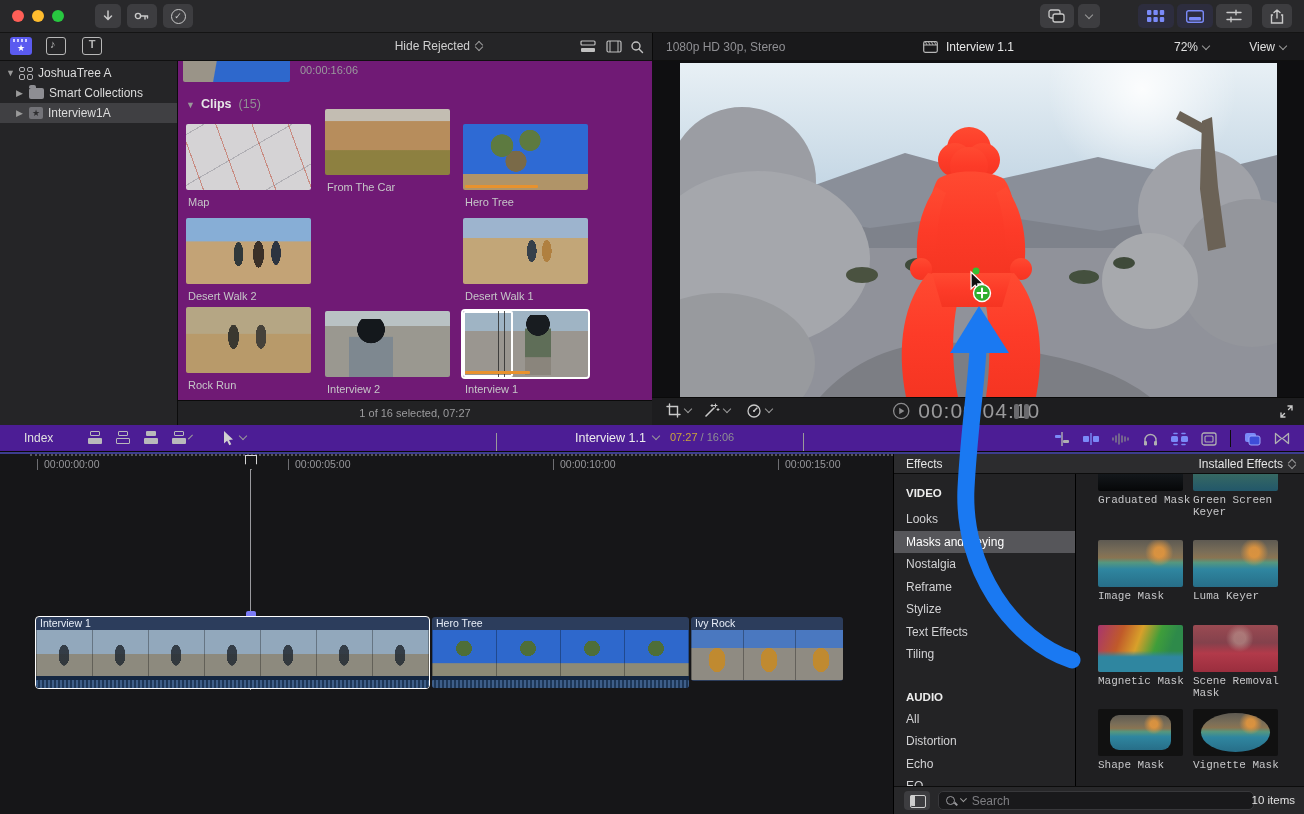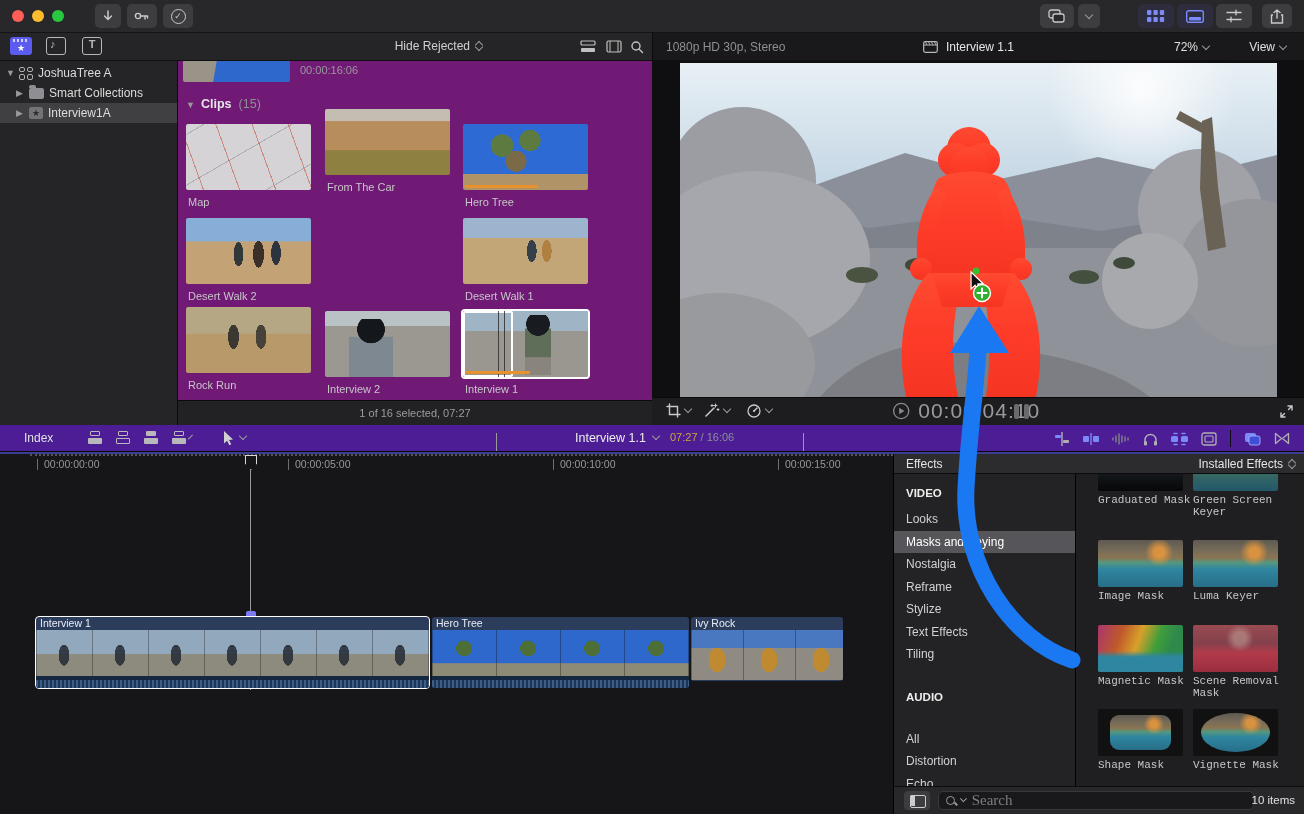--- a/index.html
+++ b/index.html
@@ -148,21 +148,21 @@
   .fx-mag::before{ content:""; position:absolute; inset:0; background:linear-gradient(180deg,transparent 0 55%,#2f86a0 68% 100%); }
   .fx-scene { background:linear-gradient(180deg,#9a4a52 0%,#84414c 38%,#b23a4a 60%,#9a2e3e 100%); }
   .fx-scene::before{ content:""; position:absolute; inset:0; background:radial-gradient(circle at 55% 28%,rgba(200,170,160,.5) 0 10%,transparent 24%); }
   .fx-shape .inner { position:absolute; left:12px; top:6px; right:12px; bottom:6px; border-radius:9px; overflow:hidden; }
   .fx-vig .inner { position:absolute; left:8px; top:4px; right:8px; bottom:4px; border-radius:50%; overflow:hidden; }
   .fxbottom { position:absolute; left:0; bottom:0; width:411px; height:28px; background:#28282a; border-top:1px solid #0c0c0c; }
   .sb-toggle { position:absolute; left:10px; top:4px; width:26px; height:19px; background:#3d3d40; border-radius:4px; }
   .sb-toggle::before{ content:""; position:absolute; left:6px; top:4px; width:14px; height:11px; border:1.3px solid #cdcdcd; border-radius:2px; }
   .sb-toggle::after{ content:""; position:absolute; left:6px; top:4px; width:5px; height:11px; background:#cdcdcd; border-radius:2px 0 0 2px; }
   .fxsearch { position:absolute; left:44px; top:4px; width:316px; height:19px; background:#19191b; border:1px solid #38383b; border-radius:5px; display:flex; align-items:center; padding:0 6px; gap:4px; }
-  .fxsearch input { background:transparent; border:none; outline:none; color:#d8d8d8; font-size:15px; width:100%; font-family:Liberation Serif, serif; }
+  .fxsearch input { background:transparent; border:none; outline:none; color:#d8d8d8; font-size:12px; width:100%; font-family:Liberation Sans, sans-serif; }
   .fxsearch input::placeholder { color:#7e7e82; }
   .mag-ic { width:12px; height:12px; position:relative; flex:none; }
   .mag-ic::before{ content:""; position:absolute; left:1px; top:1px; width:7px; height:7px; border:1.4px solid #9a9a9e; border-radius:50%; }
   .mag-ic::after{ content:""; position:absolute; left:8.5px; top:8.5px; width:4px; height:1.5px; background:#9a9a9e; transform:rotate(45deg); }
   .items-count { position:absolute; right:10px; top:7px; font-size:11.5px; color:#e0e0e0; }
 
   svg.ic { display:block; }
   .overlay { position:absolute; left:0; top:0; width:1304px; height:814px; pointer-events:none; }
 </style>
 </head>
@@ -573,21 +573,21 @@
     <div class="fxlist">
       <div class="fxsec">VIDEO</div>
       <div class="fxrow" style="margin-top:4px;">Looks</div>
       <div class="fxrow sel">Masks and Keying</div>
       <div class="fxrow">Nostalgia</div>
       <div class="fxrow">Reframe</div>
       <div class="fxrow">Stylize</div>
       <div class="fxrow">Text Effects</div>
       <div class="fxrow">Tiling</div>
       <div class="fxsec" style="margin-top:20px;">AUDIO</div>
-      <div class="fxrow" style="margin-top:20px;">All</div>
+      <div class="fxrow" style="margin-top:0;">All</div>
       <div class="fxrow">Distortion</div>
       <div class="fxrow">Echo</div>
       <div class="fxrow">EQ</div>
     </div>
     <div class="fxgrid">
       <div class="fxtile" style="left:12px;top:-30px;">
         <div class="fxthumb fx-grad"></div>
         <div class="fxname">Graduated Mask</div>
       </div>
       <div class="fxtile" style="left:107px;top:-30px;">

